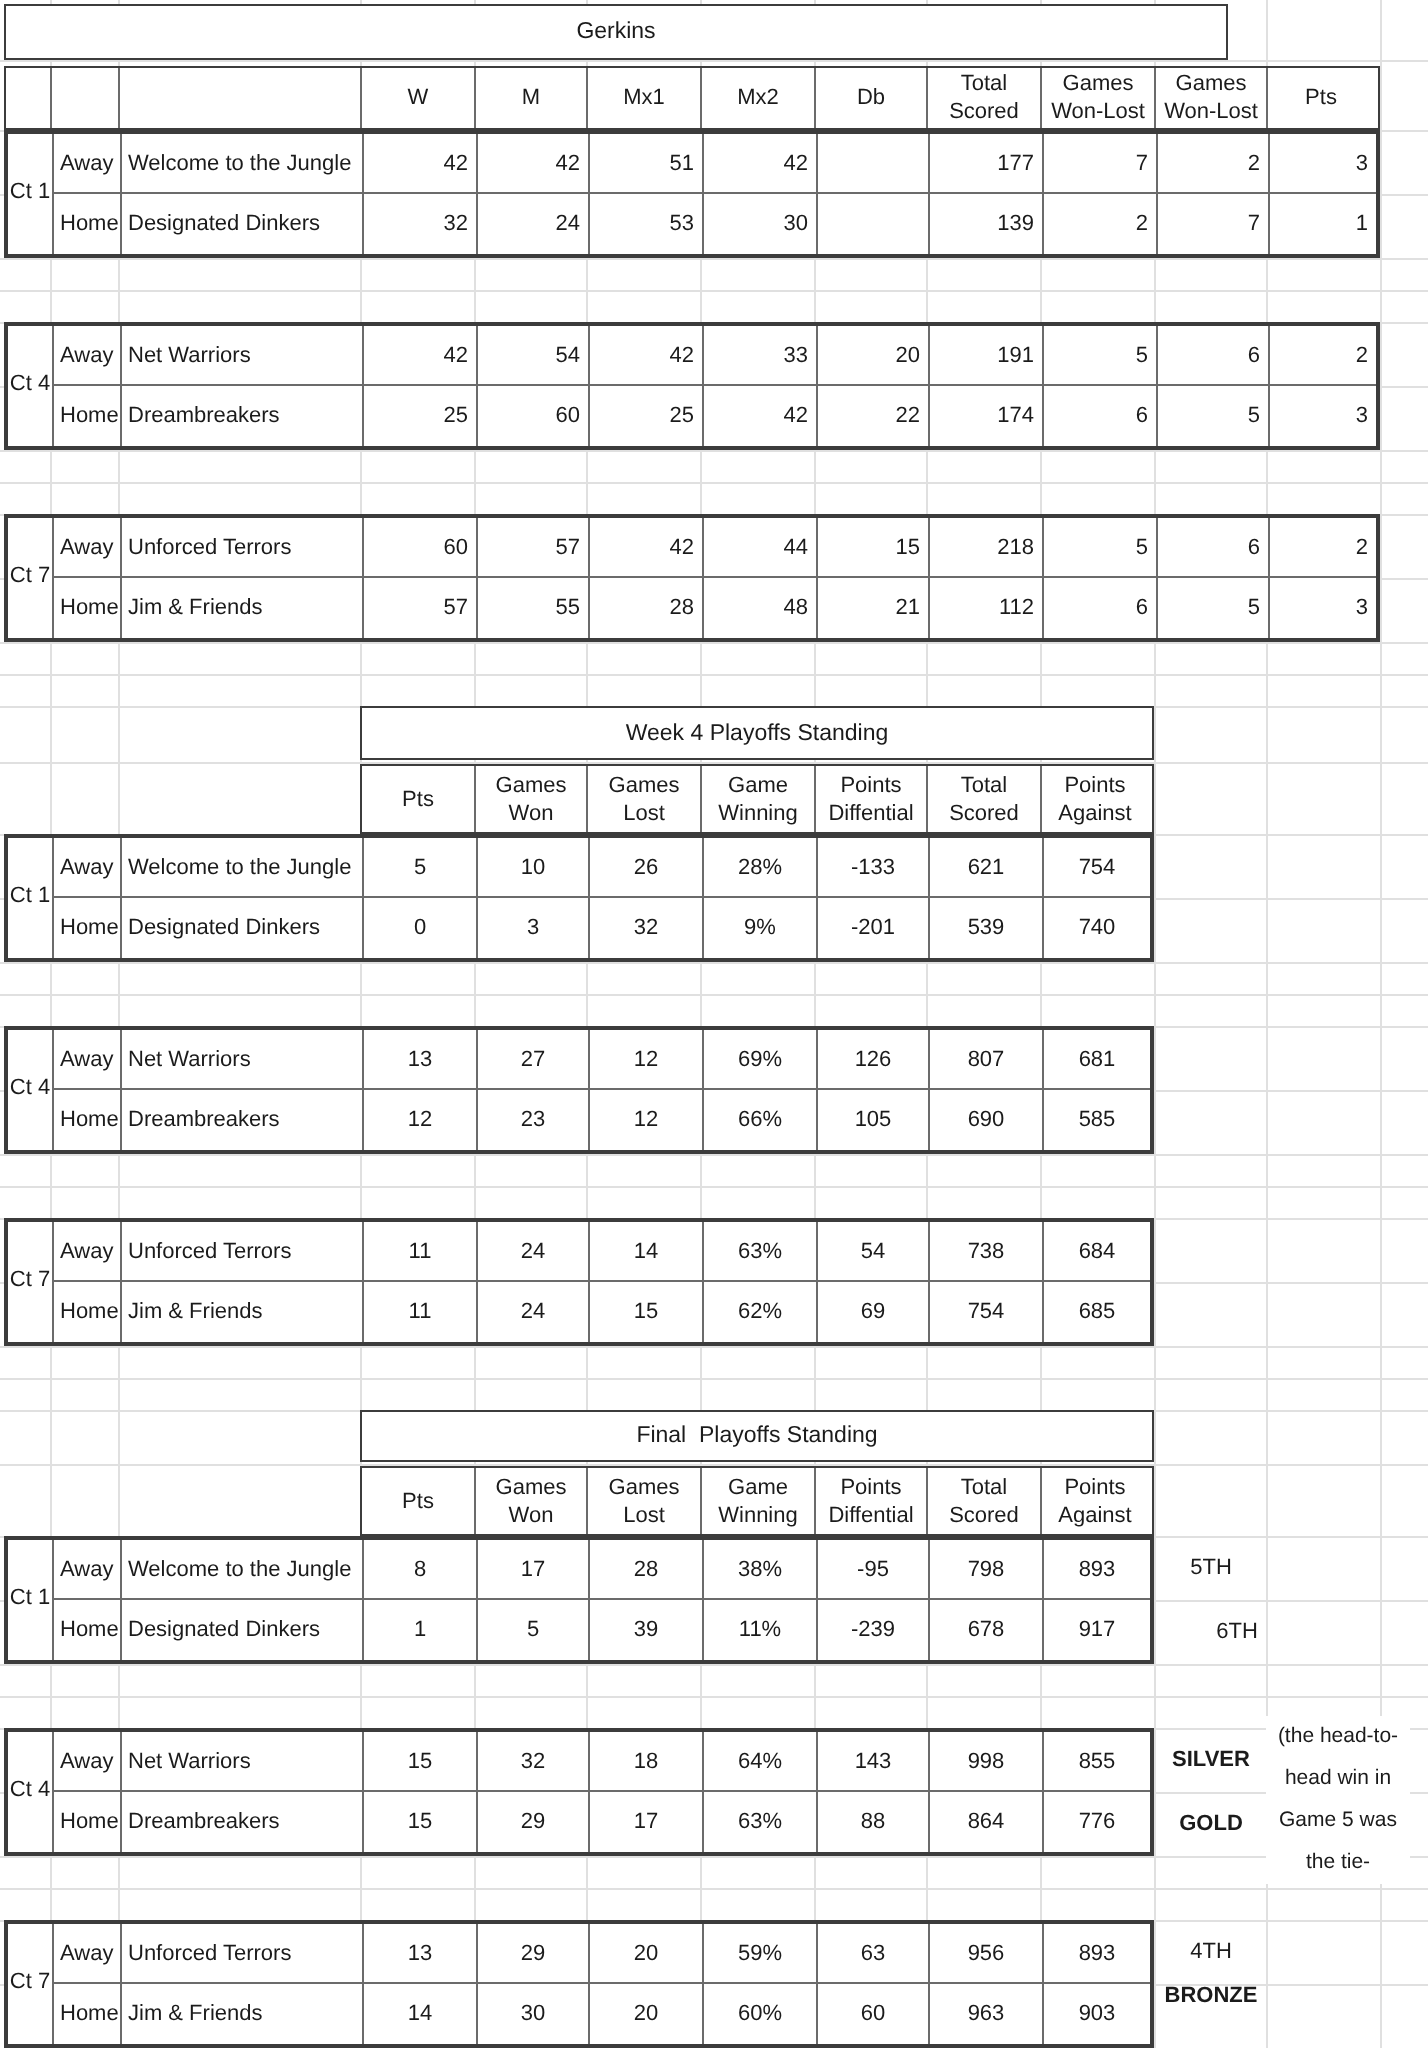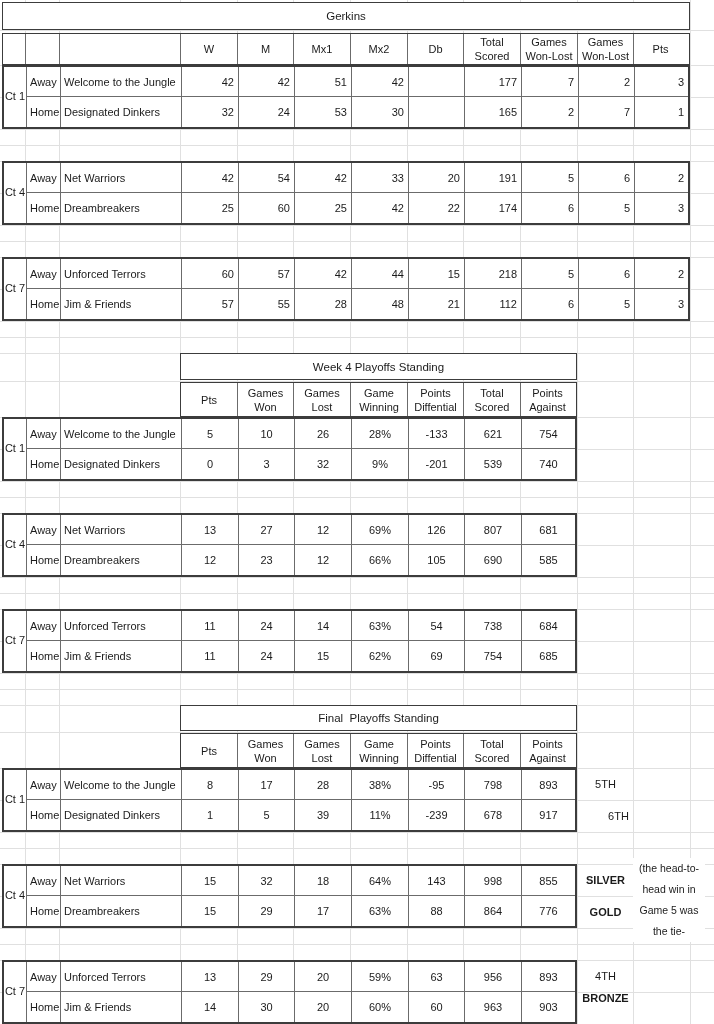--- a/index.html
+++ b/index.html
@@ -98,21 +98,21 @@
       <div class="hline" style="top: 832px;"></div>
       <div class="hline" style="top: 848px;"></div>
       <div class="hline" style="top: 864px;"></div>
       <div class="hline" style="top: 896px;"></div>
       <div class="hline" style="top: 928px;"></div>
       <div class="hline" style="top: 944px;"></div>
       <div class="hline" style="top: 960px;"></div>
       <div class="hline" style="top: 992px;"></div>
     </div>
   <div id="tables-layer">
-      <div class="box titlebox" style="left: 2px; top: 2px; width: 688px; height: 28px;">
+      <div class="box titlebox" style="left: 2px; top: 2px; width: 612px; height: 28px;">
         <span>Gerkins</span>
       </div>
       <div class="box headbox" style="left: 2px; top: 33px; width: 688px; height: 32px; grid-template-columns: 23px 34px 121px 57px 56px 57px 57px 56px 57px 57px 56px 53px;">
         <div class="cell hdr br"></div>
         <div class="cell hdr br"></div>
         <div class="cell hdr br"></div>
         <div class="cell hdr br">W</div>
         <div class="cell hdr br">M</div>
         <div class="cell hdr br">Mx1</div>
         <div class="cell hdr br">Mx2</div>
@@ -138,21 +138,21 @@
         <div class="cell num-right br bb">7</div>
         <div class="cell num-right br bb">2</div>
         <div class="cell num-right bb">3</div>
         <div class="cell side br">Home</div>
         <div class="cell team br">Designated Dinkers</div>
         <div class="cell num-right br">32</div>
         <div class="cell num-right br">24</div>
         <div class="cell num-right br">53</div>
         <div class="cell num-right br">30</div>
         <div class="cell num-right br"></div>
-        <div class="cell num-right br">165</div>
+        <div class="cell num-right br">139</div>
         <div class="cell num-right br">2</div>
         <div class="cell num-right br">7</div>
         <div class="cell num-right">1</div>
       </div>
       <div class="box" style="left: 2px; top: 161px; width: 688px; height: 64px; grid-template-columns: 23px 34px 121px 57px 56px 57px 57px 56px 57px 57px 56px 53px; grid-template-rows: 1fr 1fr;">
         <div class="cell court br">Ct 4</div>
         <div class="cell side br bb">Away</div>
         <div class="cell team br bb">Net Warriors</div>
         <div class="cell num-right br bb">42</div>
         <div class="cell num-right br bb">54</div>

